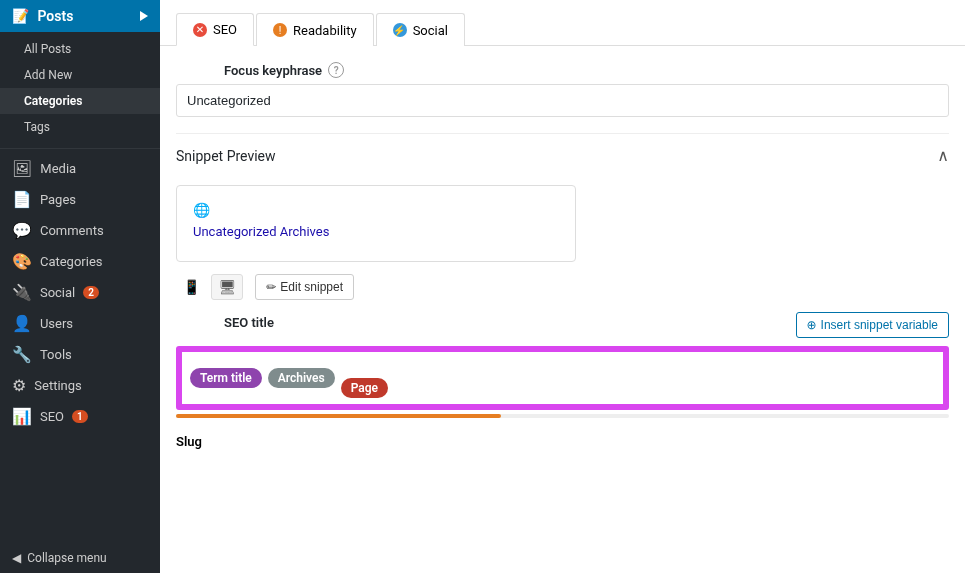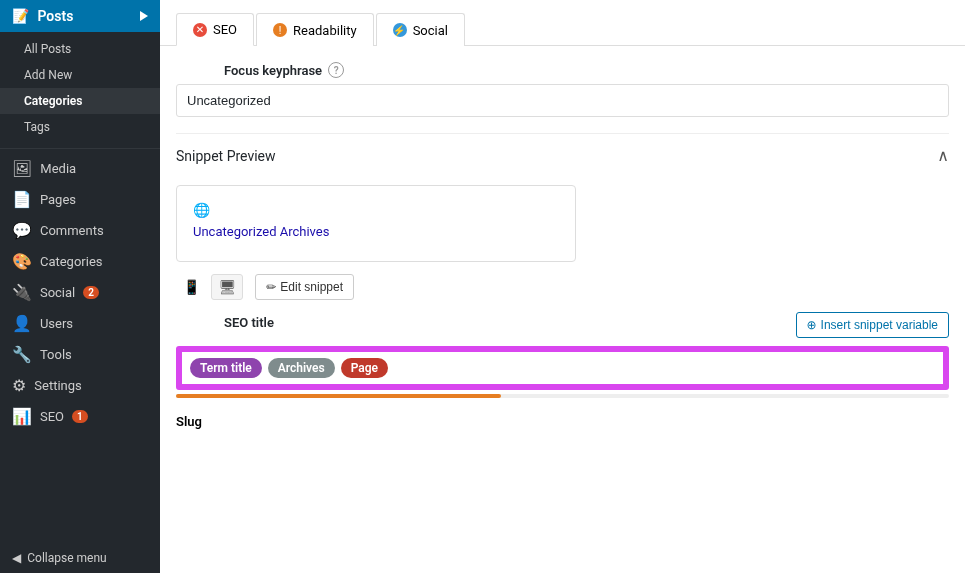--- a/index.html
+++ b/index.html
@@ -273,21 +273,21 @@
     .token {
       border-radius: 12px;
       padding: 3px 10px;
       font-size: 12px;
       font-weight: 600;
       color: white;
       cursor: default;
     }
     .token.purple { background: #8e44ad; }
     .token.gray { background: #7f8c8d; }
-    .token.red { background: #c0392b; }
+    .token.red { background: #c0392b; margin-top: 20px; }
 
     
     .progress-bar-outer {
       height: 4px;
       background: #eee;
       border-radius: 2px;
       margin-top: 4px;
     }
     .progress-bar-inner {
       height: 4px;

